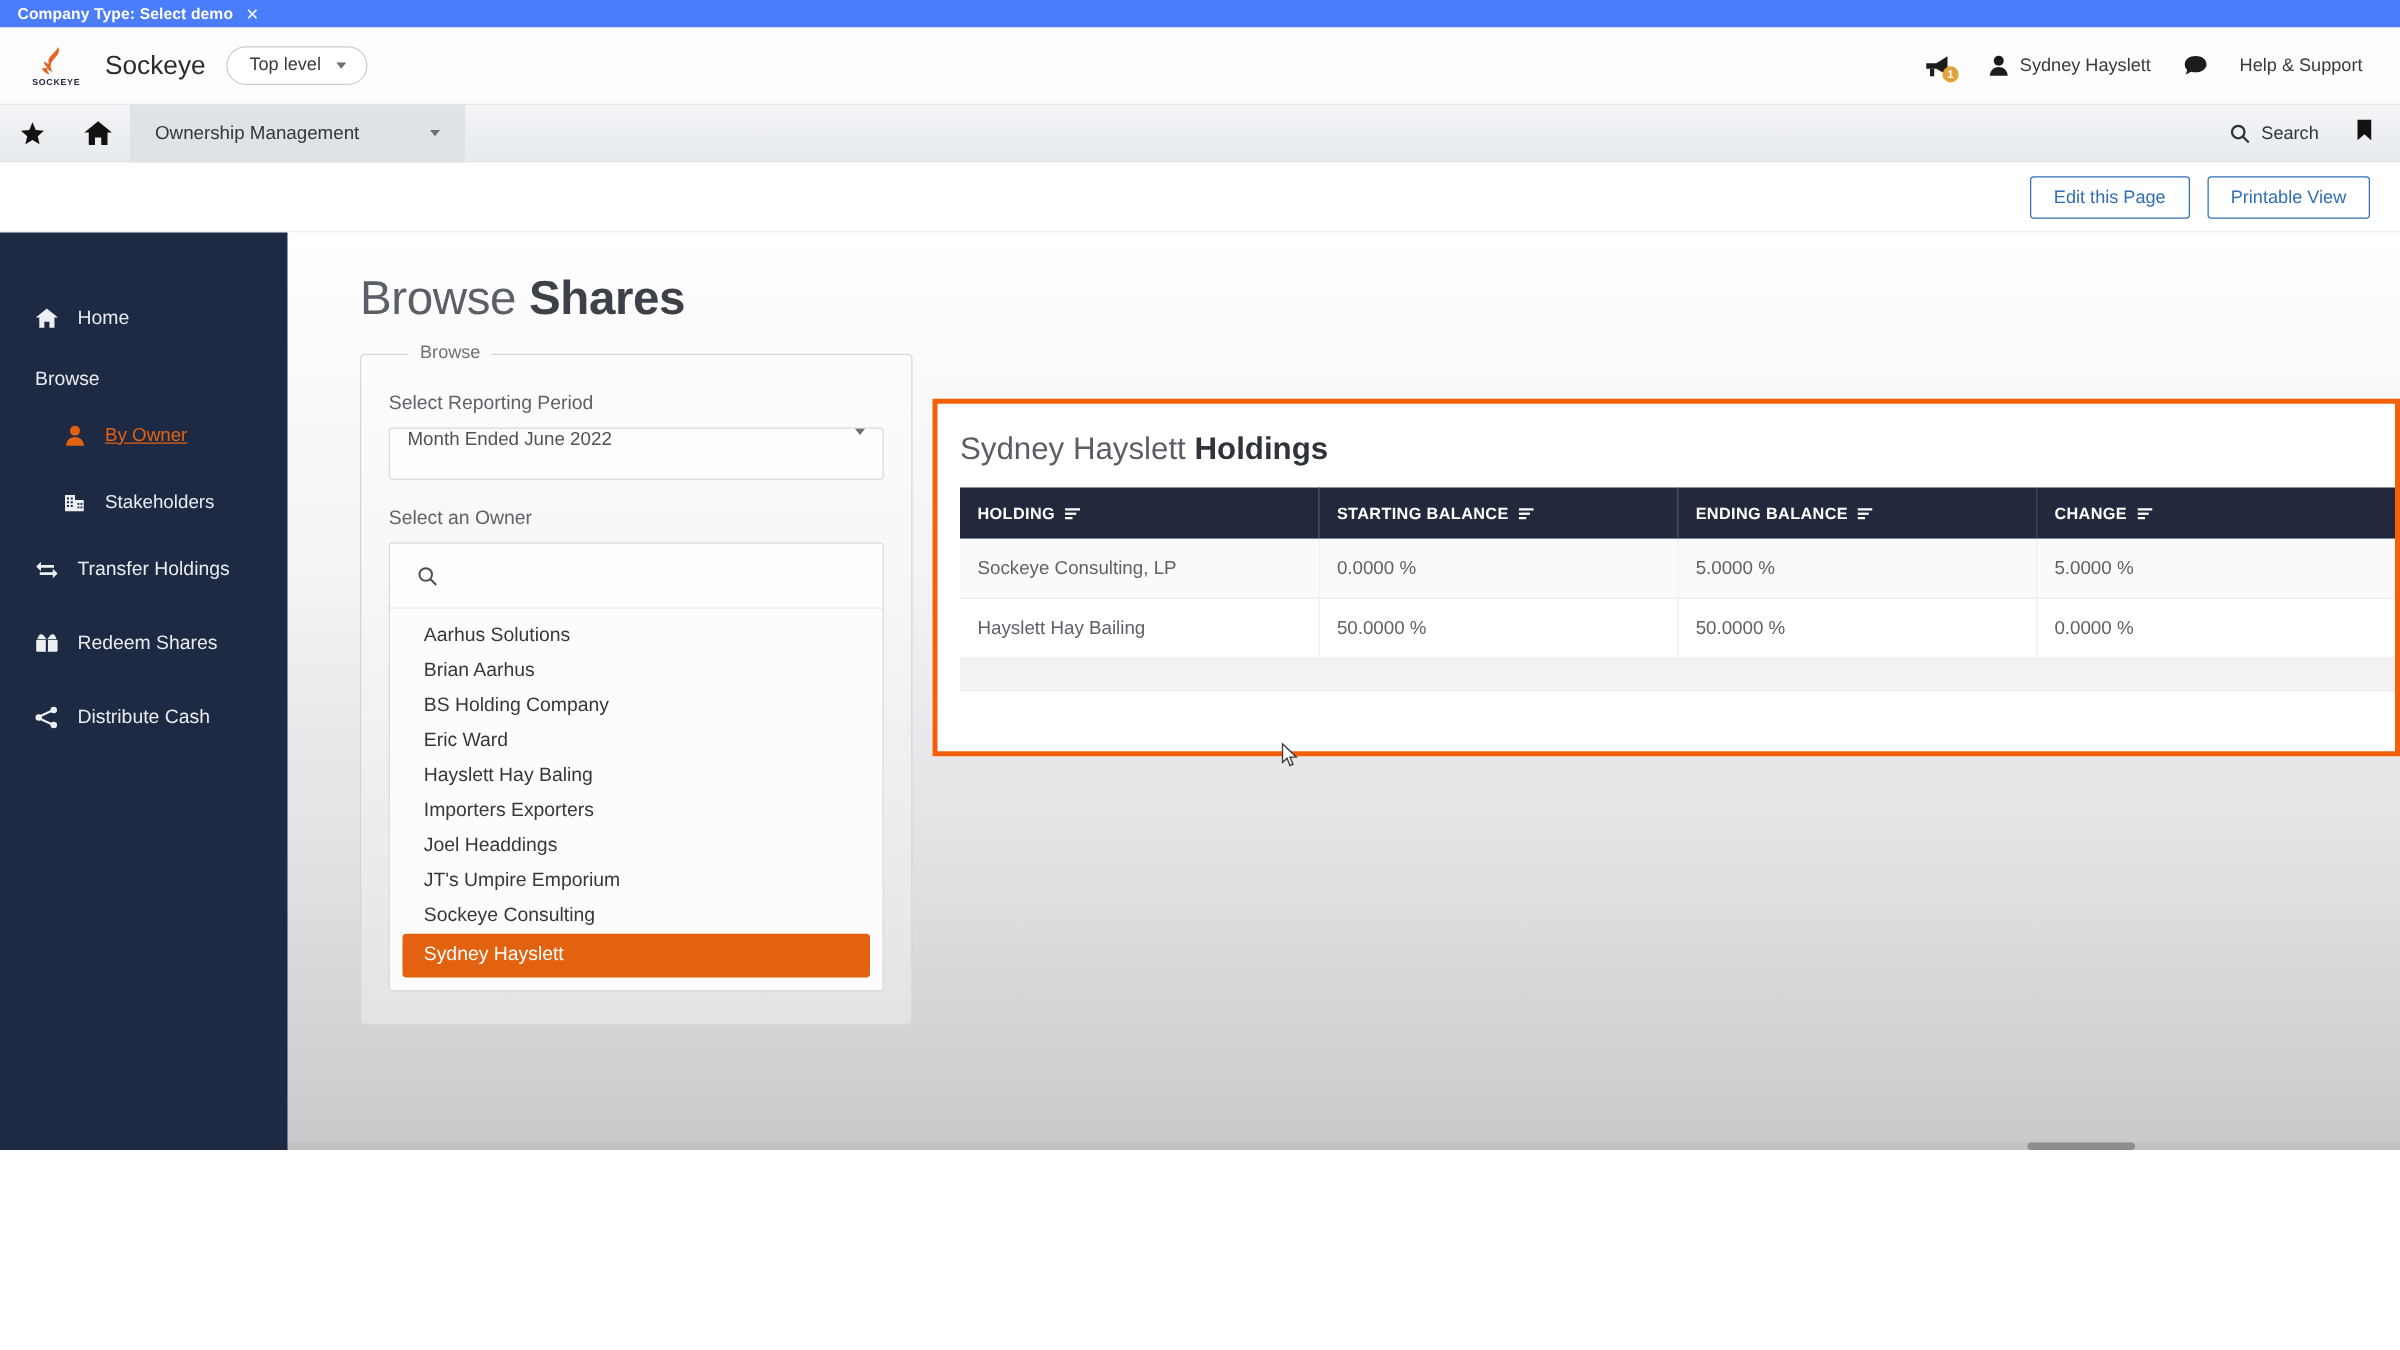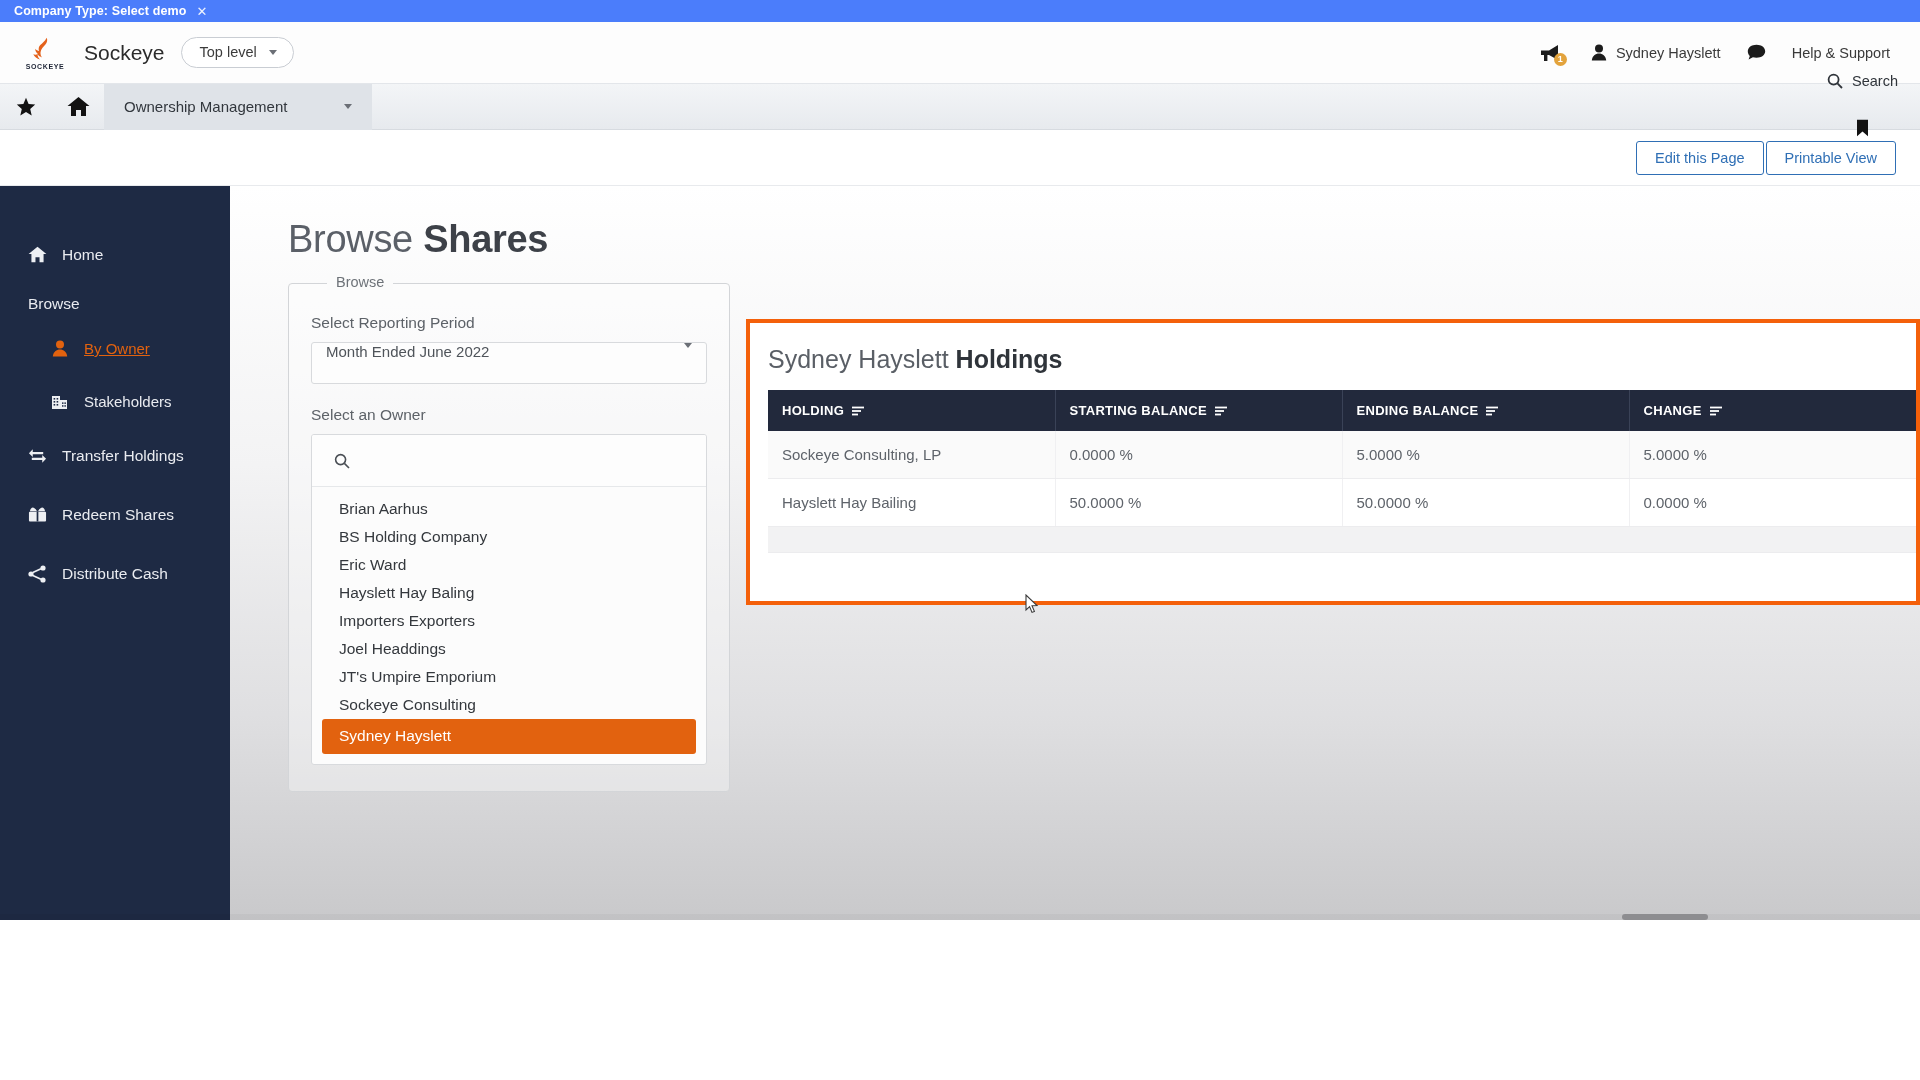--- a/index.html
+++ b/index.html
@@ -103,33 +103,33 @@
     background: #dfe3e8;
     display: flex; align-items: center;
     padding: 0 20px;
     font-size: 15px;
     color: #32373d;
     cursor: pointer;
   }
   .module-tab .caret-sm { margin-left: auto; }
   .module-right {
     margin-left: auto; display: flex; align-items: center;
-    gap: 30px; padding-right: 22px; flex-direction: column;
+    gap: 30px; padding-right: 22px;
   }
   .search-btn {
     display: flex; align-items: center; gap: 9px;
     font-size: 14.5px; color: #2f343a; cursor: pointer;
   }
 
   
   .action-strip {
     height: 56px;
     background: #ffffff;
     display: flex; align-items: center; justify-content: flex-end;
-    padding-right: 24px; gap: 2px;
+    padding-right: 24px; gap: 14px;
     border-bottom: 1px solid #e8eaed;
   }
   .btn-outline {
     border: 1px solid #2f6fb5;
     color: #2f6fb5;
     background: #fff;
     font-size: 14.5px;
     padding: 8px 18px;
     border-radius: 3px;
     cursor: pointer;
@@ -521,20 +521,21 @@
 
         <div class="field-label">Select an Owner</div>
         <div class="owner-picker">
           <div class="owner-search">
             <svg width="16" height="16" viewBox="0 0 16 16">
               <circle cx="6.6" cy="6.6" r="5" fill="none" stroke="#4a4f55" stroke-width="1.6"></circle>
               <line x1="10.4" y1="10.4" x2="15" y2="15" stroke="#4a4f55" stroke-width="1.6"></line>
             </svg>
           </div>
           <div class="owner-list">
+            <div class="owner-item">Aarhus Solutions</div>
             <div class="owner-item">Brian Aarhus</div>
             <div class="owner-item">BS Holding Company</div>
             <div class="owner-item">Eric Ward</div>
             <div class="owner-item">Hayslett Hay Baling</div>
             <div class="owner-item">Importers Exporters</div>
             <div class="owner-item">Joel Headdings</div>
             <div class="owner-item">JT's Umpire Emporium</div>
             <div class="owner-item">Sockeye Consulting</div>
             <div class="owner-item selected">Sydney Hayslett</div>
           </div>

